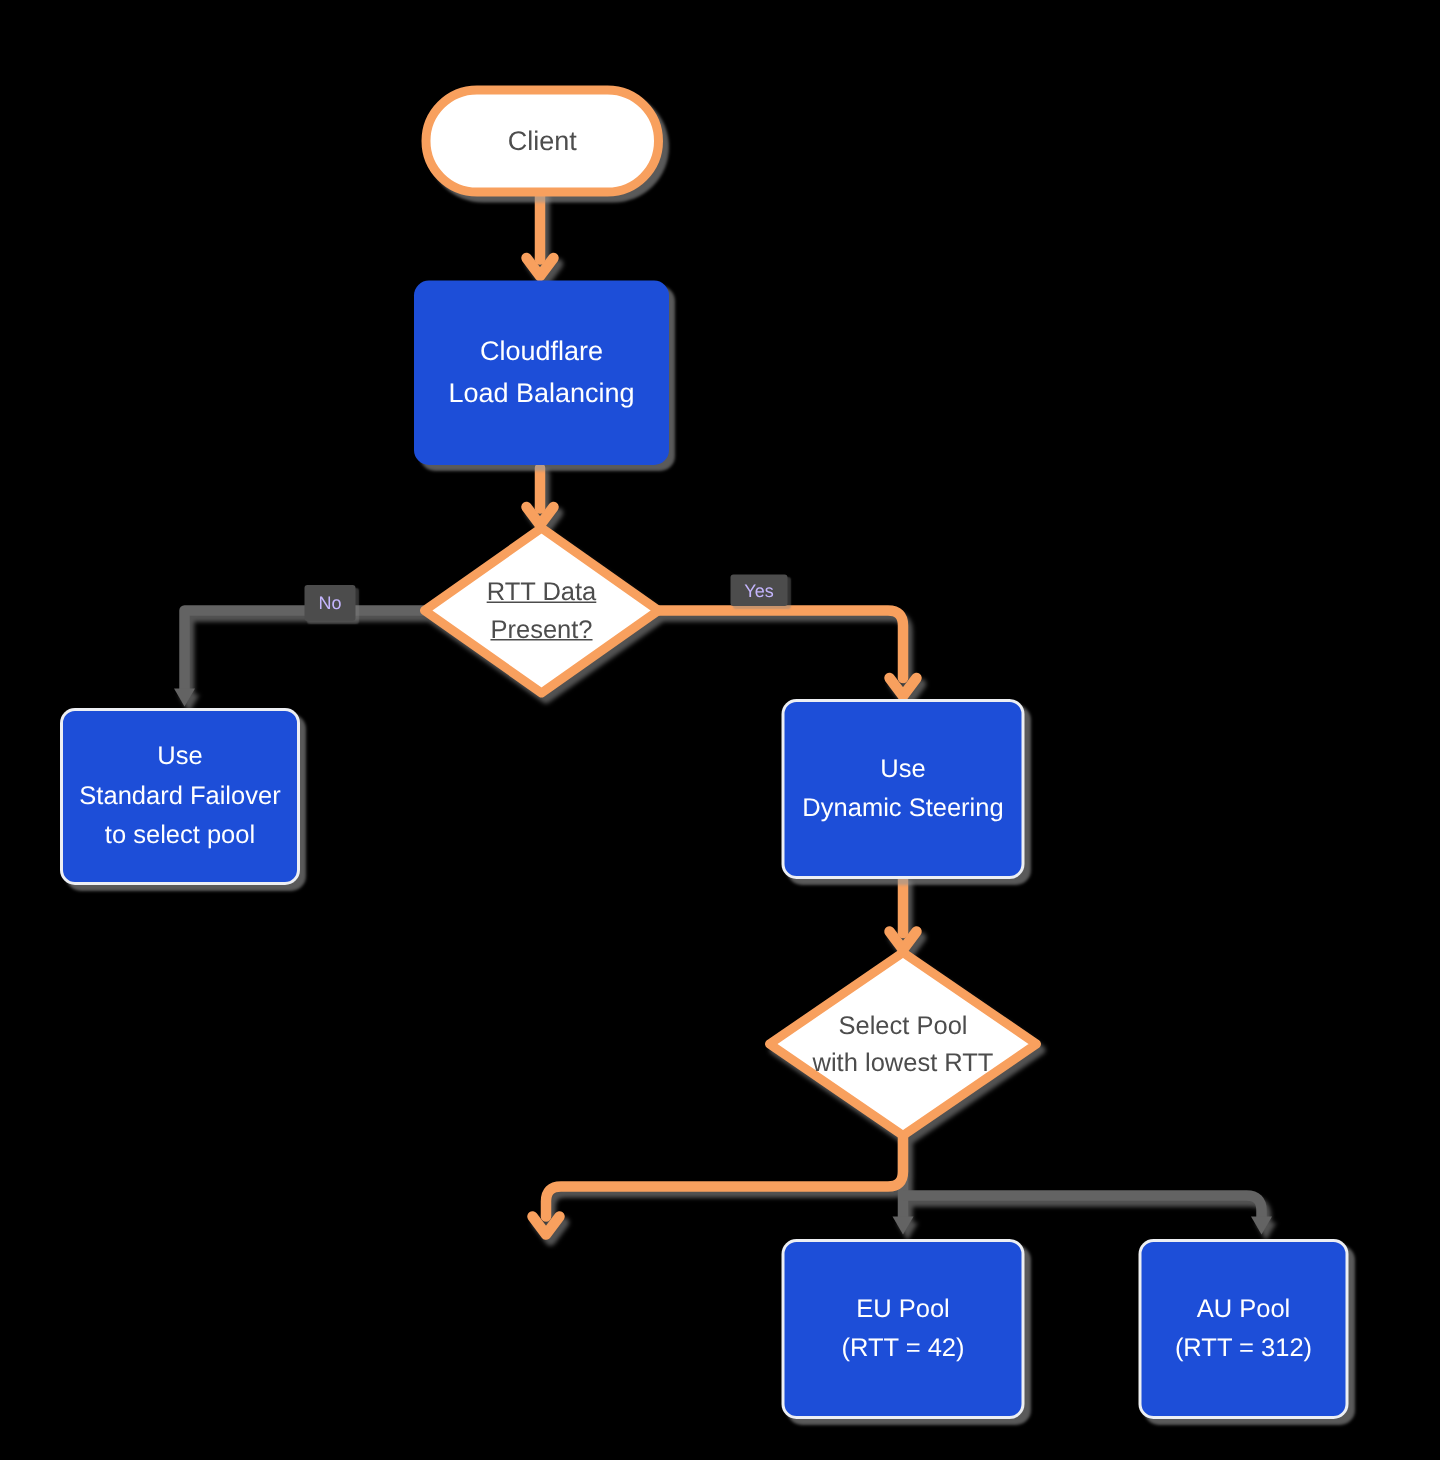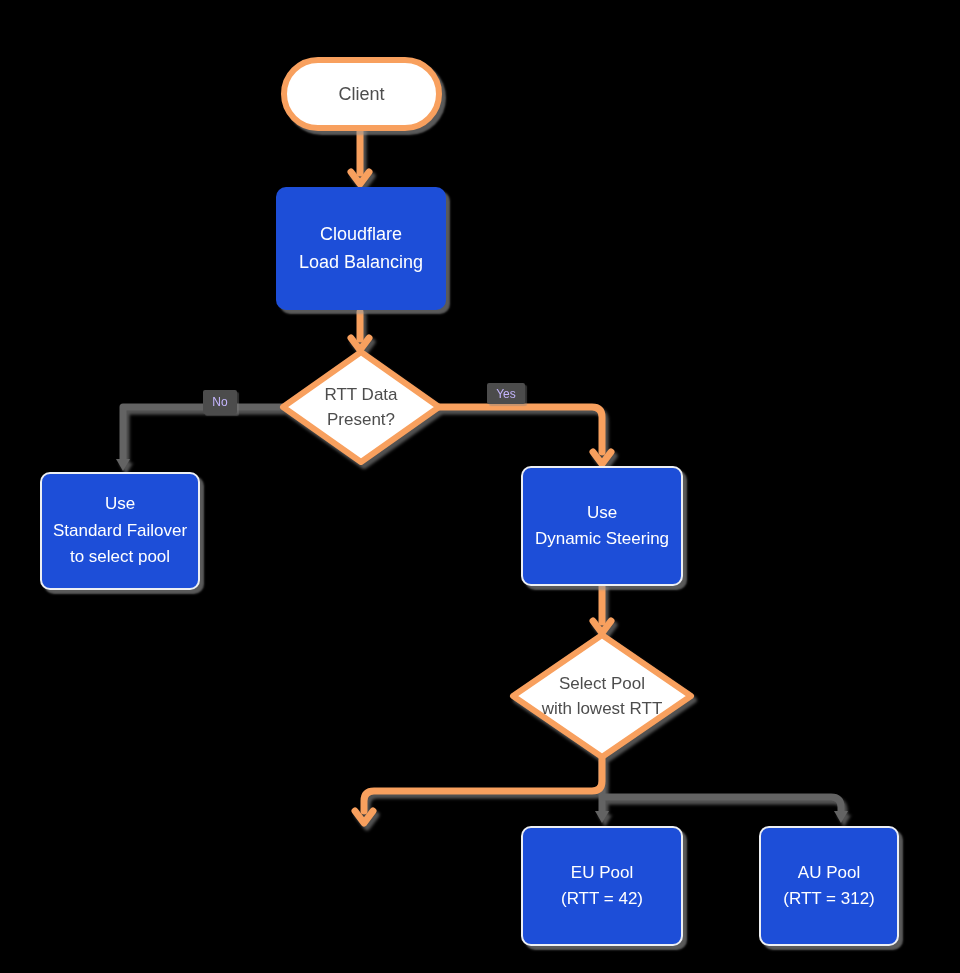--- a/index.html
+++ b/index.html
@@ -61,21 +61,21 @@
     <span>Client</span>
   </div>
 
   <div class="shape box" style="left:276px;top:171px;width:170px;height:123px;font-size:18px;">
     <div>
       <div>Cloudflare</div>
       <div>Load Balancing</div>
     </div>
   </div>
 
-  <div class="dtext" style="left:281px;top:357px;width:160px;height:68px;">
+  <div class="dtext" style="left:281px;top:357px;width:160px;height:68px;text-decoration:underline;">
     <div>RTT Data</div>
     <div>Present?</div>
   </div>
 
   <div class="elabel" style="left:203px;top:374px;width:34px;height:24px;">
     <span>No</span>
   </div>
   <div class="elabel" style="left:487px;top:367px;width:38px;height:21px;text-align:center;">
     <span>Yes</span>
   </div>

